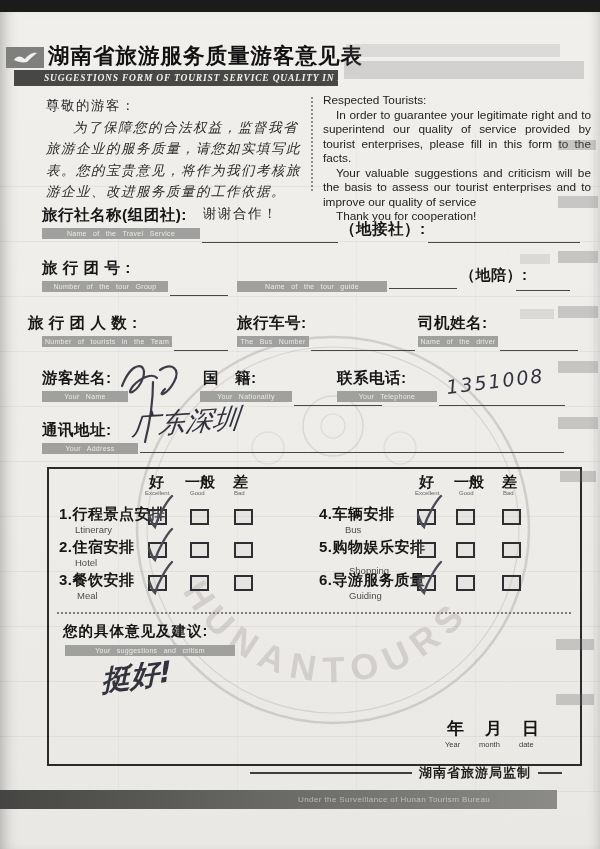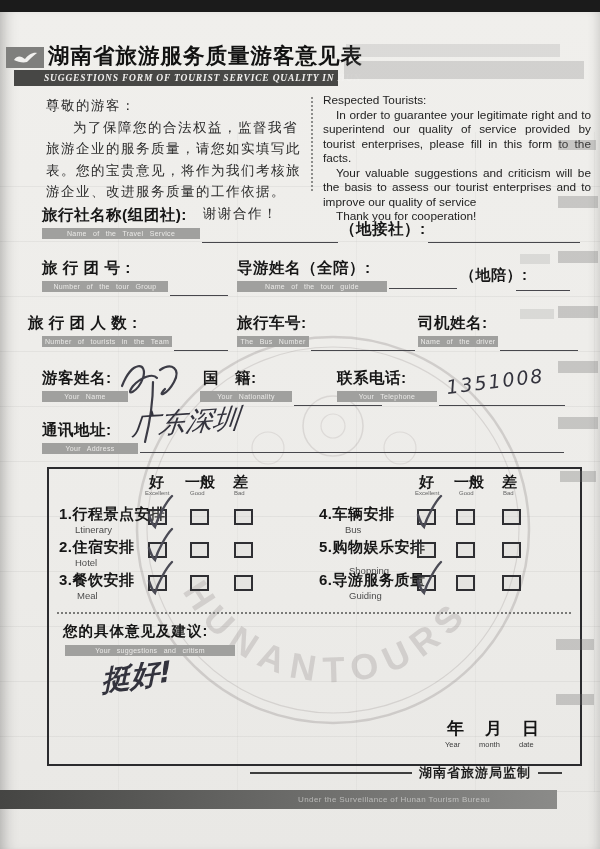--- a/index.html
+++ b/index.html
@@ -15,21 +15,21 @@
                           repeating-linear-gradient(to right,transparent 0 118px,rgba(80,80,80,.045) 118px 119px);
          pointer-events:none;}
   .ghost{background:rgba(105,105,105,.30);}
   .ghost.lt{background:rgba(115,115,115,.16);}
   #logo{left:6px;top:47px;width:38px;height:21px;background:#7f7f7d;display:flex;align-items:center;justify-content:center;}
   #title{left:48px;top:41px;font-size:21.5px;font-weight:bold;color:#121212;letter-spacing:1px;white-space:nowrap;}
   #titlebar{left:14px;top:70px;width:324px;height:16px;background:#474745;color:#f2f1ef;
             font-family:"Liberation Serif","DejaVu Serif",serif;font-style:italic;font-weight:bold;
             font-size:9.5px;line-height:16px;padding-left:30px;letter-spacing:.8px;white-space:nowrap;box-sizing:border-box;}
   #intro-cn{left:46px;top:95px;width:262px;font-size:13.5px;line-height:21.5px;color:#2b2b2b;letter-spacing:1.5px;}
-  #intro-cn p{margin:0;text-indent:2em;}
+  #intro-cn p{margin:0;text-indent:2em;font-style:italic;}
   #intro-cn .closing{text-align:right;padding-right:30px;}
   #divider{left:311px;top:97px;height:94px;border-left:2px dotted #8d8d8b;width:0;}
   #intro-en{left:323px;top:93px;width:268px;font-size:11.8px;line-height:14.5px;color:#222;text-align:justify;}
   #intro-en p{margin:0;text-indent:1.1em;}
   #intro-en p.first{text-indent:0;}
   .lbl{font-weight:bold;font-size:15.5px;color:#171717;letter-spacing:.5px;white-space:nowrap;}
   .lbl.sm{font-size:15px;}
   .sub{background:#a0a09e;color:#ebeae8;font-size:7px;line-height:11px;height:11px;text-align:center;
        white-space:nowrap;overflow:hidden;letter-spacing:.3px;word-spacing:4px;}
   .ul{height:16px;border-bottom:1.5px solid #47474c;}
@@ -106,21 +106,20 @@
     <p>Thank you for cooperation!</p>
   </div>
 
   <div class="abs lbl" style="left:42px;top:205px;">旅行社名称(组团社):</div>
   <div class="abs sub" style="left:42px;top:228px;width:158px;">Name of the Travel Service</div>
   <div class="abs ul" style="left:202px;top:226px;width:136px;"></div>
   <div class="abs lbl" style="left:340px;top:219px;">（地接社）:</div>
   <div class="abs ul" style="left:428px;top:226px;width:152px;"></div>
 
   <div class="abs lbl" style="left:42px;top:258px;">旅 行 团 号 :</div>
-  <div class="abs lbl" style="left:237px;top:258px;">导游姓名（全陪）:</div>
   <div class="abs sub" style="left:42px;top:281px;width:126px;">Number of the tour Group</div>
   <div class="abs ul" style="left:170px;top:279px;width:58px;"></div>
   <div class="abs sub" style="left:237px;top:281px;width:150px;">Name of the tour guide</div>
   <div class="abs ul" style="left:389px;top:272px;width:68px;"></div>
   <div class="abs lbl sm" style="left:460px;top:266px;">（地陪）:</div>
   <div class="abs ul" style="left:516px;top:274px;width:54px;"></div>
 
   <div class="abs lbl" style="left:28px;top:313px;">旅 行 团 人 数 :</div>
   <div class="abs lbl" style="left:237px;top:313px;">旅行车号:</div>
   <div class="abs lbl" style="left:418px;top:313px;">司机姓名:</div>

